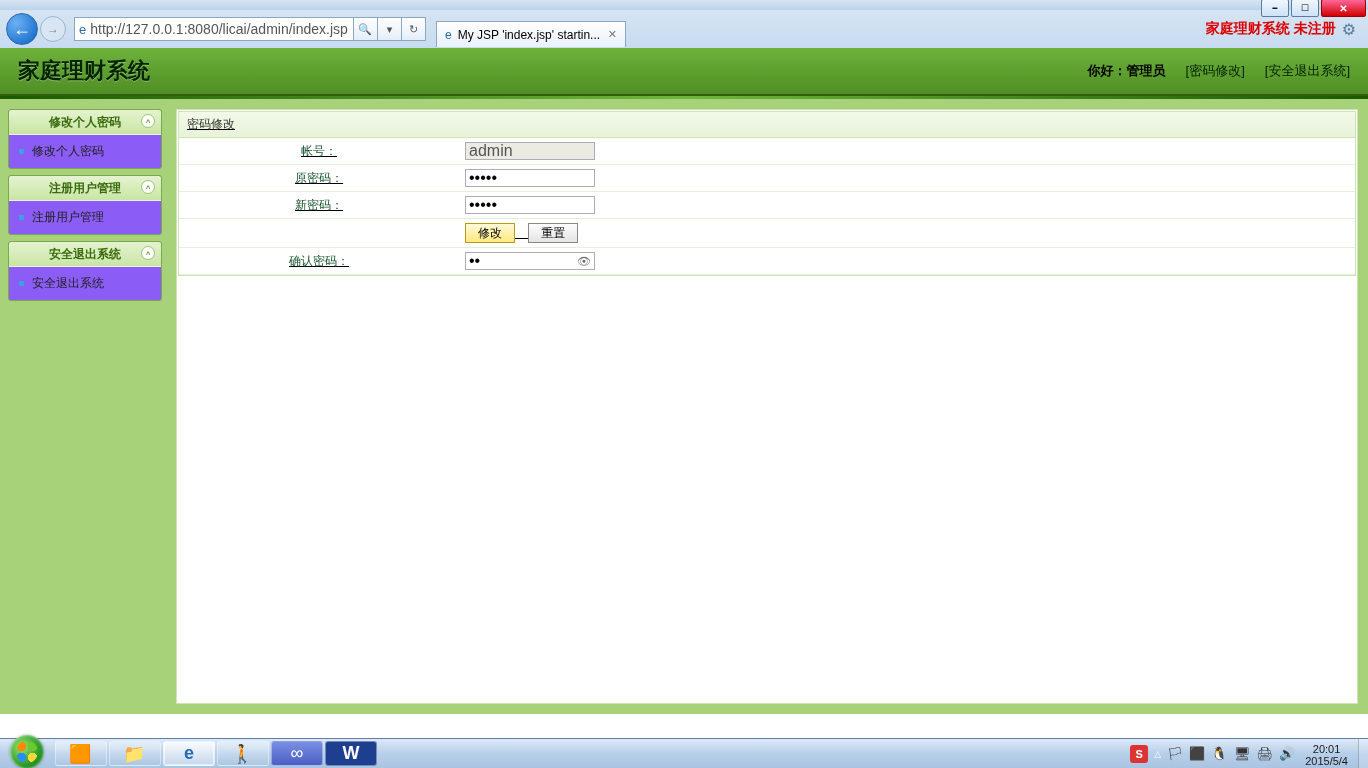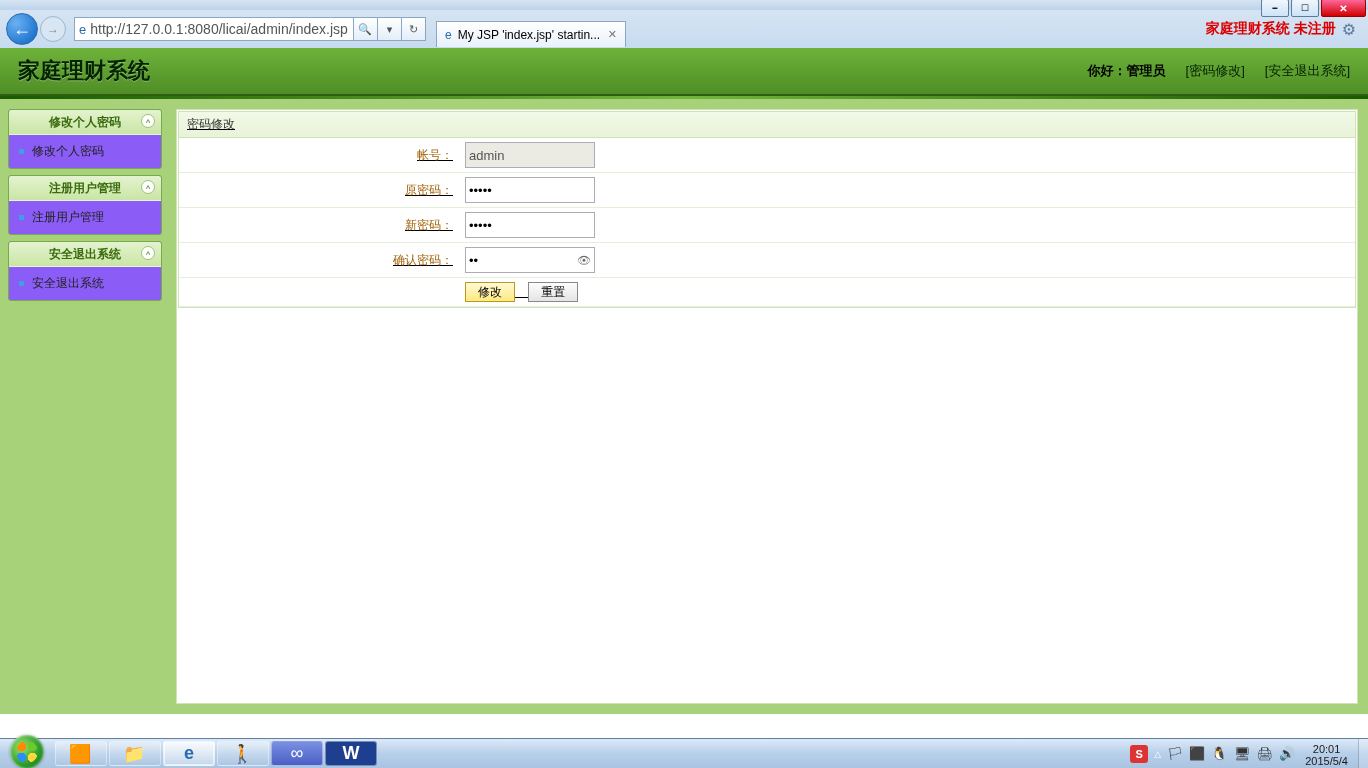--- a/index.html
+++ b/index.html
@@ -54,22 +54,22 @@
 .side-head .chev { position:absolute; right:6px; top:4px; width:14px; height:14px; border:1px solid #9fc275; border-radius:50%; background:#fff; display:flex; align-items:center; justify-content:center; font-size:8px; color:#6a9b3a;}
 .side-item { padding:8px 10px; display:flex; align-items:center; color:#222; border-top:1px solid #e9f3dd;}
 .side-item::before { content:""; width:5px; height:5px; background:#2c7; border-radius:1px; margin-right:8px; display:inline-block; background:#3ba1e3;}
 
 .content { flex:1; background:#fff; margin:10px 10px 10px 6px; border:1px solid #cfe3b7; }
 .panel { border:1px solid #cfe3b7; margin:1px;text-decoration:underline;}
 .panel-title { background:linear-gradient(#f2f9e8,#e8f3d8); border-bottom:1px solid #cfe3b7; padding:4px 8px; color:#333;}
 .form-table { width:100%; border-collapse:collapse; }
 .form-table tr { border-bottom:1px solid #e6efda;}
 .form-table td { padding:4px 6px; vertical-align:middle; height:24px;}
-.form-table td.lbl { width:280px; text-align:right; color:#a16207; padding-right:6px;}
-.tin { width:130px; height:18px; border:1px solid #abadb3; font-size:13px; padding:12px 3px; font-family:Arial;}
+.form-table td.lbl { width:280px; text-align:center; color:#14532d; padding-right:6px;}
+.tin { width:130px; height:18px; border:1px solid #abadb3; font-size:16px; padding:0 3px; font-family:Arial;}
 .tin[disabled]{ background:#ebebe4; color:#555;}
 .pwd-wrap { position:relative; display:inline-flex; align-items:center;}
 .pwd-eye { position:absolute; right:4px; color:#6b6b6b; font-size:11px;}
 .btn { height:20px; border:1px solid #888; background:linear-gradient(#fdfdfd,#e4e4e4); padding:0 12px; font-size:12px; cursor:pointer;}
 .btn.primary { background:linear-gradient(#fff9d7,#ffe97f); border-color:#b89b1a;}
 
 
 .taskbar { position:absolute; left:0; right:0; bottom:0; height:30px; background:linear-gradient(#dde9f7,#b7cfe9 50%,#a9c4e2); border-top:1px solid #5f80a6; display:flex; align-items:stretch;}
 .start-orb { width:54px; display:flex; align-items:center; justify-content:center;}
 .orb { width:34px; height:34px; border-radius:50%; background:radial-gradient(circle at 35% 35%, #9be36b, #2e9e2e 55%, #09670b); position:relative; top:-2px; box-shadow: inset 0 0 3px #fff, 0 0 3px rgba(0,0,0,.3);} 
@@ -179,34 +179,34 @@
         </tr>
         <tr>
           <td class="lbl">原密码：</td>
           <td><input class="tin" value="•••••" style=""></td>
         </tr>
         <tr>
           <td class="lbl">新密码：</td>
           <td><input class="tin" value="•••••" style=""></td>
         </tr>
         <tr>
+          <td class="lbl"></td>
+          <td>
+            <button class="btn primary">修改</button>
+            &nbsp;&nbsp;
+            <button class="btn">重置</button>
+          </td>
+        </tr>
+        <tr>
           <td class="lbl">确认密码：</td>
           <td>
             <span class="pwd-wrap">
               <input class="tin" value="••" style="">
               <span class="pwd-eye">👁</span>
             </span>
-          </td>
-        </tr>
-        <tr>
-          <td class="lbl"></td>
-          <td>
-            <button class="btn primary">修改</button>
-            &nbsp;&nbsp;
-            <button class="btn">重置</button>
           </td>
         </tr>
       </tbody>
         </table>
     </div>
   </div>
 </div>
 
 <div class="taskbar">
   <div class="start-orb">

